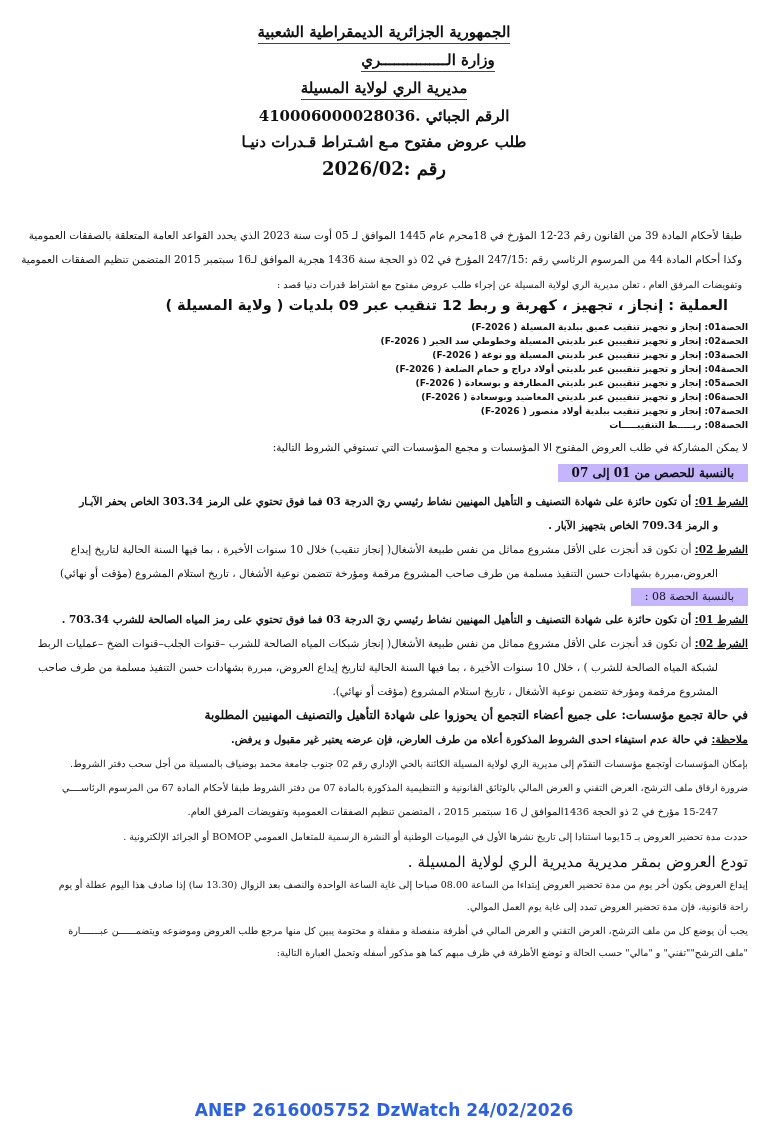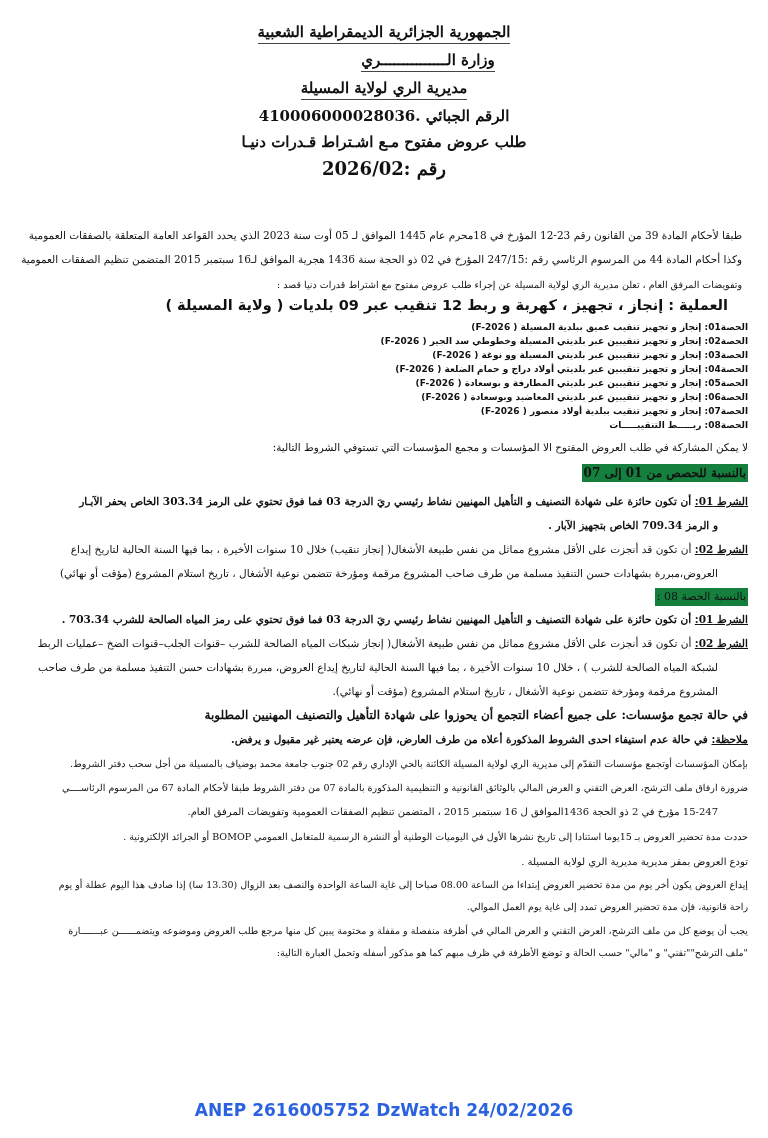--- a/index.html
+++ b/index.html
@@ -18,21 +18,21 @@
       font-size: 10.5px; line-height: 14px; white-space: nowrap;
       font-family: "DejaVu Serif", "Liberation Serif", serif;
     }
     .bold { font-weight: bold; }
     .op-title { font-family: "DejaVu Sans", "Liberation Sans", sans-serif; font-weight: bold; font-size: 14.5px; }
     .lot {
       position: absolute; right: 20px; direction: rtl; text-align: right;
       font-family: "DejaVu Sans", "Liberation Sans", sans-serif; font-weight: bold;
       font-size: 9px; line-height: 11.5px; white-space: nowrap;
     }
-    .gray { background: #15803d; padding: 2px 2px; display: inline-block; }
+    .gray { background: #c4b5fd; padding: 2px 14px; display: inline-block; }
     .cond-label { font-weight: bold; text-decoration: underline; }
     .footer {
       position: absolute; left: 0; width: 768px; top: 1100px; text-align: center;
       color: #2b62e0; font-family: "DejaVu Sans", "Liberation Sans", sans-serif;
       font-weight: bold; font-size: 17px;
     }
   </style>
 </head>
 <body>
 
@@ -100,20 +100,20 @@
 
   <div class="line bold" style="top:708px; right:20px; font-size:12px;">في حالة تجمع مؤسسات: على جميع أعضاء التجمع أن يحوزوا على شهادة التأهيل والتصنيف المهنيين المطلوبة</div>
   <div class="line bold" style="top:732px; right:20px;">
     <span style="text-decoration:underline;">ملاحظة:</span><span> في حالة عدم استيفاء احدى الشروط المذكورة أعلاه من طرف العارض، فإن عرضه يعتبر غير مقبول و يرفض.</span>
   </div>
 
   <div class="line" style="top:757px; right:20px; font-size:9.5px;">بإمكان المؤسسات أوتجمع مؤسسات التقدّم إلى مديرية الري لولاية المسيلة الكائنة بالحي الإداري رقم 02 جنوب جامعة محمد بوضياف بالمسيلة من أجل سحب دفتر الشروط.</div>
   <div class="line" style="top:781px; right:20px; font-size:9.5px;">ضرورة ارفاق ملف الترشح، العرض التقني و العرض المالي بالوثائق القانونية و التنظيمية المذكورة بالمادة 07 من دفتر الشروط طبقا لأحكام المادة 67 من المرسوم الرئاســــي</div>
   <div class="line" style="top:805px; right:50px; font-size:10px;">15-247 مؤرخ في  2 ذو الحجة 1436الموافق ل 16 سبتمبر 2015  ، المتضمن تنظيم الصفقات العمومية وتفويضات المرفق العام.</div>
   <div class="line" style="top:830px; right:20px; font-size:9.5px;">حددت مدة تحضير العروض بـ 15يوما استنادا إلى تاريخ نشرها الأول في اليوميات الوطنية أو النشرة الرسمية للمتعامل العمومي BOMOP أو الجرائد الإلكترونية .</div>
-  <div class="line" style="top:855px; right:20px; font-size:10px;">تودع العروض بمقر مديرية مديرية الري لولاية المسيلة .</div>
+  <div class="line" style="top:855px; right:20px; font-size:15px;">تودع العروض بمقر مديرية مديرية الري لولاية المسيلة .</div>
   <div class="line" style="top:878px; right:20px; font-size:9.5px;">إيداع العروض يكون أخر يوم من مدة تحضير العروض إبتداءا من الساعة 08.00 صباحا إلى غاية الساعة الواحدة والنصف بعد الزوال (13.30 سا) إذا صادف هذا اليوم عطلة أو يوم</div>
   <div class="line" style="top:900px; right:20px; font-size:9.5px;">راحة قانونية، فإن مدة تحضير العروض تمدد إلى غاية يوم العمل الموالي.</div>
   <div class="line" style="top:924px; right:20px; font-size:9.5px;">يجب أن يوضع كل من ملف الترشح، العرض التقني و العرض المالي في أظرفة منفصلة و مقفلة و مختومة يبين كل منها مرجع طلب العروض وموضوعه ويتضمــــــن عبـــــــارة</div>
   <div class="line" style="top:946px; right:20px; font-size:9.5px;">"ملف الترشح""تقني" و "مالي" حسب الحالة و توضع الأظرفة في ظرف مبهم كما هو مذكور أسفله وتحمل العبارة التالية:</div>
 
   <div class="footer">ANEP 2616005752 DzWatch 24/02/2026</div>
 </div>
 
 </body></html>

